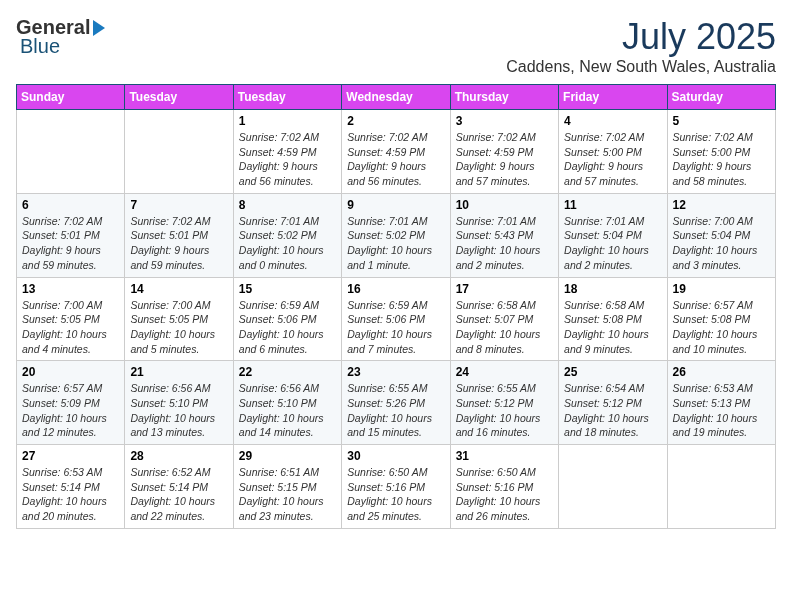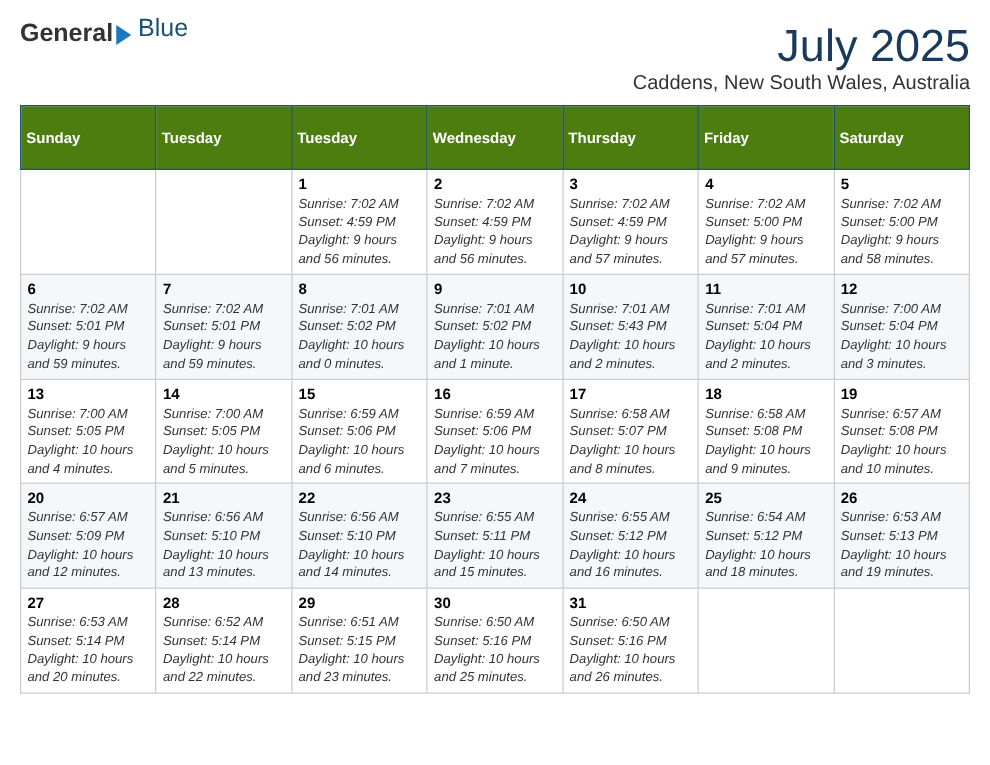--- a/index.html
+++ b/index.html
@@ -11,21 +11,21 @@
       padding: 16px;
     }
     .header {
       display: flex;
       justify-content: space-between;
       align-items: flex-start;
       margin-bottom: 8px;
     }
     .logo {
       display: flex;
-      flex-direction: row;
+      flex-direction: column;
       align-items: flex-start;
     }
     .title-block {
       text-align: right;
     }
     .month-year {
       font-size: 36px;
       font-weight: normal;
       color: #1a3a5c;
     }
@@ -33,23 +33,23 @@
       font-size: 16px;
       color: #333;
       margin-left: 36px;
     }
     .calendar {
       width: 100%;
       border-collapse: collapse;
       font-size: 11px;
     }
     .calendar th {
-      background: #4d7c0f;
+      background: #d946ef;
       color: #fff;
-      padding: 18px 4px;
+      padding: 5px 4px;
       text-align: left;
       font-size: 12px;
       border: 1px solid #1a5276;
     }
     .calendar td {
       border: 1px solid #ccc;
       padding: 4px 5px;
       vertical-align: top;
       width: calc(100% / 7);
       min-height: 80px;
@@ -196,21 +196,21 @@
         <td>
           <span class="day-num">21</span>
           <div class="day-info"><span>Sunrise: 6:56 AM</span><br><span>Sunset: 5:10 PM</span><br><span>Daylight: 10 hours and 13 minutes.</span></div>
         </td>
         <td>
           <span class="day-num">22</span>
           <div class="day-info"><span>Sunrise: 6:56 AM</span><br><span>Sunset: 5:10 PM</span><br><span>Daylight: 10 hours and 14 minutes.</span></div>
         </td>
         <td>
           <span class="day-num">23</span>
-          <div class="day-info"><span>Sunrise: 6:55 AM</span><br><span>Sunset: 5:11 PM</span><br><span>Daylight: 10 hours and 15 minutes.</span></div>
+          <div class="day-info"><span>Sunrise: 6:55 AM</span><br><span>Sunset: 5:26 PM</span><br><span>Daylight: 10 hours and 15 minutes.</span></div>
         </td>
         <td>
           <span class="day-num">24</span>
           <div class="day-info"><span>Sunrise: 6:55 AM</span><br><span>Sunset: 5:12 PM</span><br><span>Daylight: 10 hours and 16 minutes.</span></div>
         </td>
         <td>
           <span class="day-num">25</span>
           <div class="day-info"><span>Sunrise: 6:54 AM</span><br><span>Sunset: 5:12 PM</span><br><span>Daylight: 10 hours and 18 minutes.</span></div>
         </td>
         <td>

